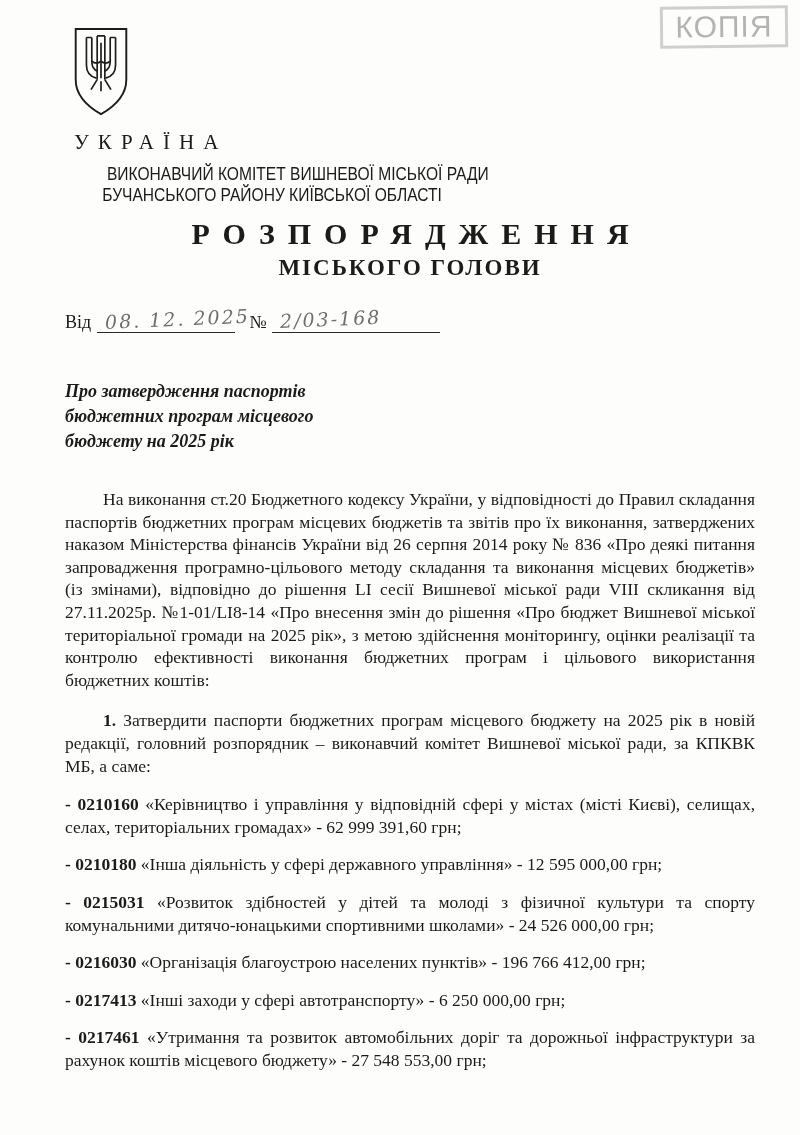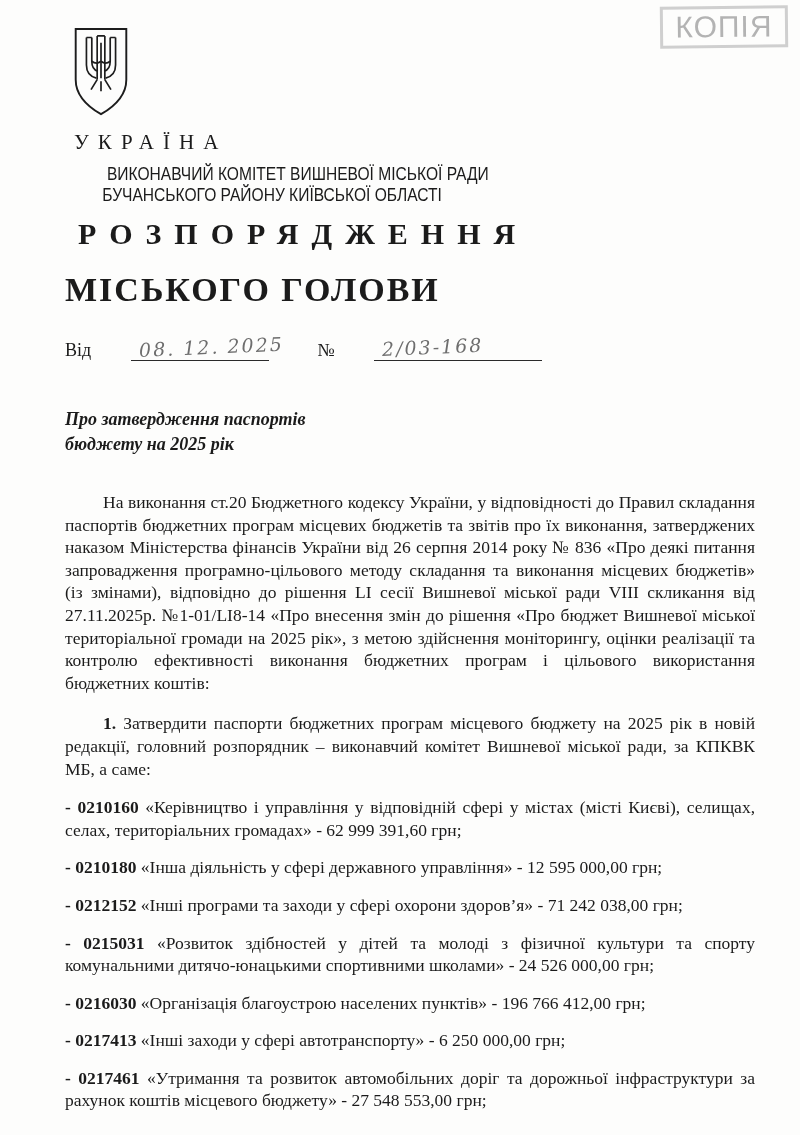--- a/index.html
+++ b/index.html
@@ -31,26 +31,26 @@
   .country {
     margin-top: 8px;
     font-size: 21px; letter-spacing: 9px; padding-left: 9px;
     font-weight: 400;
   }
   .org-line { font-family: "Liberation Sans", sans-serif; font-weight: 400; line-height: 21px; }
   .org-line > span { display: inline-block; transform: scaleX(0.82); transform-origin: center; white-space: nowrap; }
   .org-line1 { font-size: 19px; margin-top: 8px; }
   .org-line2 { font-size: 19px; }
 
-  .doc-title { text-align: left; margin-top: 12px; font-weight: 700; }
+  .doc-title { text-align: center; margin-top: 12px; font-weight: 700; }
   .doc-title .line1 { font-size: 30px; letter-spacing: 13px; padding-left: 13px; }
-  .doc-title .line2 { font-size: 34px; letter-spacing: 2px; margin-top: 20px; }
+  .doc-title .line2 { font-size: 23px; letter-spacing: 2px; margin-top: 4px; }
 
   
-  .date-line { margin-top: 28px; font-size: 18px; display: flex; align-items: flex-end; gap: 34px; }
+  .date-line { margin-top: 28px; font-size: 18px; display: flex; align-items: flex-end; }
   .date-line .label { margin-right: 6px; }
   .hand-slot { display: inline-block; border-bottom: 1.5px solid #2a2a2a; text-align: left; position: relative; }
   .slot-date { width: 138px; }
   .slot-num  { width: 168px; }
   .handwriting {
     font-family: "DejaVu Serif", serif;
     font-style: italic;
     color: #6e6e6e;
     font-size: 19px;
     display: inline-block;
@@ -117,31 +117,31 @@
       <span class="handwriting">08. 12. 2025</span>
     </span>
     <span class="label num-label">№</span>
     <span class="hand-slot slot-num">
       <span class="handwriting">2/03-168</span>
     </span>
   </div>
 
   <div class="subject">
     <div>Про затвердження паспортів</div>
+    <div>бюджетних програм місцевого</div>
     <div>бюджету на 2025 рік</div>
   </div>
 
   <div class="body-text">
     <p class="para">На виконання ст.20 Бюджетного кодексу України, у відповідності до Правил складання паспортів бюджетних програм місцевих бюджетів та звітів про їх виконання, затверджених наказом Міністерства фінансів України від 26 серпня 2014 року № 836 «Про деякі питання запровадження програмно-цільового методу складання та виконання місцевих бюджетів» (із змінами), відповідно до рішення LI сесії Вишневої міської ради VIII скликання від 27.11.2025р. №1-01/LI8-14 «Про внесення змін до рішення «Про бюджет Вишневої міської територіальної громади на 2025 рік», з метою здійснення моніторингу, оцінки реалізації та контролю ефективності виконання бюджетних програм і цільового використання бюджетних коштів:</p>
     <p class="para"><b class="inline-num">1.</b> <span>Затвердити паспорти бюджетних програм місцевого бюджету на 2025 рік в новій редакції, головний розпорядник – виконавчий комітет Вишневої міської ради, за КПКВК МБ, а саме:</span></p>
 
     <div class="programs">
       <p class="program"><span class="marker">-</span> <span class="code">0210160</span> <span>«Керівництво і управління у відповідній сфері у містах (місті Києві), селищах, селах, територіальних громадах» - 62 999 391,60 грн;</span></p>
       <p class="program"><span class="marker">-</span> <span class="code">0210180</span> <span>«Інша діяльність у сфері державного управління» - 12 595 000,00 грн;</span></p>
-      <p class="program"><span class="marker">-</span> <span class="code">0212152</span> <span>«Інші програми та заходи у сфері охорони здоров’я» - 71 242 038,00 грн;</span></p>
       <p class="program"><span class="marker">-</span> <span class="code">0215031</span> <span>«Розвиток здібностей у дітей та молоді з фізичної культури та спорту комунальними дитячо-юнацькими спортивними школами» - 24 526 000,00 грн;</span></p>
       <p class="program"><span class="marker">-</span> <span class="code">0216030</span> <span>«Організація благоустрою населених пунктів» - 196 766 412,00 грн;</span></p>
       <p class="program"><span class="marker">-</span> <span class="code">0217413</span> <span>«Інші заходи у сфері автотранспорту» - 6 250 000,00 грн;</span></p>
       <p class="program"><span class="marker">-</span> <span class="code">0217461</span> <span>«Утримання та розвиток автомобільних доріг та дорожньої інфраструктури за рахунок коштів місцевого бюджету» - 27 548 553,00 грн;</span></p>
 
     </div>
   </div>
 
 </div>
 

